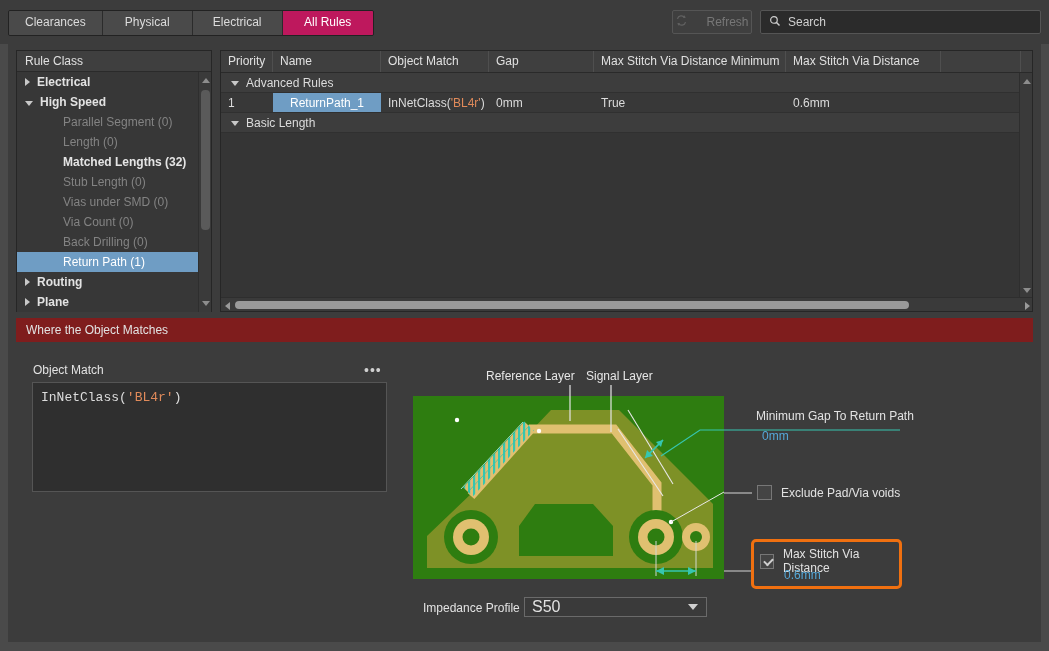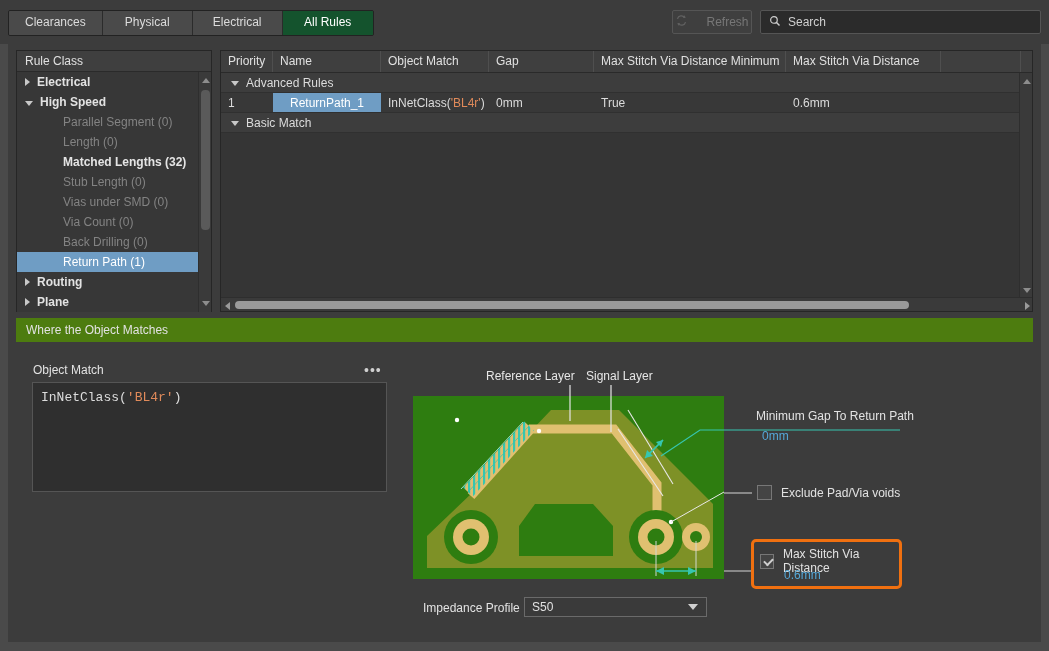--- a/index.html
+++ b/index.html
@@ -13,21 +13,21 @@
     overflow: hidden;
   }
   #app { position: relative; width: 1049px; height: 651px; background: #3c3c3c; }
 
   
   .topbar { position: absolute; left: 0; top: 0; width: 962px; height: 44px; background: #3c3c3c; }
   .tabs { position: absolute; left: 8px; top: 10px; display: flex; border: 1px solid #222; border-radius: 2px; overflow: hidden; }
   .tab { height: 24px; line-height: 23px; padding: 0 16px; min-width: 90px; text-align: center;
          background: #4a4a4a; color: #dcdcdc; font-size: 12px; border-right: 1px solid #2b2b2b; cursor: default; }
   .tab:last-child { border-right: none; }
-  .tab.active { background: #14532d; color: #ffffff; }
+  .tab.active { background: #be185d; color: #ffffff; }
 
   .refresh-btn { position: absolute; left: 672px; top: 10px; width: 80px; height: 24px;
      background: #3f3f3f; border: 1px solid #555; border-radius: 2px; color: #777;
      display: flex; align-items: center; justify-content: center; gap: 18px; font-size: 12px; }
   .refresh-btn svg { opacity: .6; }
 
   .searchbox { position: absolute; left: 760px; top: 10px; width: 281px; height: 24px;
      background: #2b2b2b; border: 1px solid #555; border-radius: 2px;
      display: flex; align-items: center; padding: 0 8px; gap: 7px; }
   .searchbox .ph { color: #d0d0d0; font-size: 12px; }
@@ -69,21 +69,21 @@
   .lit { color: #e08a5a; }
   .rt-vscroll { position: absolute; right: 0; top: 22px; width: 13px; height: 226px; background: #3a3a3a; border-left: 1px solid #2e2e2e; }
   .rt-hscroll { position: absolute; left: 0; bottom: 0; width: 813px; height: 14px; background: #3a3a3a; border-top: 1px solid #2e2e2e; }
   .rt-hthumb { position: absolute; left: 14px; top: 3px; width: 674px; height: 8px; background: #9a9a9a; border-radius: 4px; }
   .hs-l, .hs-r { position: absolute; top: 4px; width: 0; height: 0; }
   .hs-l { left: 4px; border-right: 5px solid #9a9a9a; border-top: 4px solid transparent; border-bottom: 4px solid transparent; }
   .hs-r { right: 4px; border-left: 5px solid #9a9a9a; border-top: 4px solid transparent; border-bottom: 4px solid transparent; }
 
   
   .wom-header { position: absolute; left: 16px; top: 318px; width: 1017px; height: 24px;
-                background: #4d7c0f; line-height: 24px; padding-left: 10px; font-size: 12px; color: #e2e2e2; }
+                background: #7f1d1d; line-height: 24px; padding-left: 10px; font-size: 12px; color: #e2e2e2; }
   .wom-body { position: absolute; left: 8px; top: 342px; width: 1033px; height: 290px; background: #3c3c3c; }
 
   .om-label { position: absolute; left: 33px; top: 363px; font-size: 12px; color: #e2e2e2; }
   .om-dots { position: absolute; left: 364px; top: 364px; font-size: 14px; color: #cfcfcf; letter-spacing: 1px; line-height: 12px; }
   .om-box { position: absolute; left: 32px; top: 382px; width: 355px; height: 110px;
             background: #2f2f2f; border: 1px solid #555; }
   .om-code { padding: 7px 0 0 8px; font-family: "Liberation Mono", monospace; font-size: 13px; color: #dddddd; }
   .om-code .q { color: #e08a5a; }
 
   
@@ -106,21 +106,21 @@
 
   .maxbox { position: absolute; left: 751px; top: 539px; width: 151px; height: 50px;
             border: 3px solid #f07010; border-radius: 5px; background: transparent; }
   .maxbox .chk-row2 { position: absolute; left: 6px; top: 5px; display: flex; align-items: center; gap: 9px; }
   .maxbox .lbl { font-size: 12px; color: #e2e2e2; }
   .maxbox .val { position: absolute; left: 30px; top: 26px; font-size: 12px; color: #55a8d8; }
 
   .imp-label { position: absolute; left: 423px; top: 601px; font-size: 12px; color: #e2e2e2; }
   .imp-select { position: absolute; left: 524px; top: 597px; width: 183px; height: 20px;
       background: #3a3a3a; border: 1px solid #6a6a6a; display: flex; align-items: center; }
-  .imp-select .v { padding-left: 7px; font-size: 12px; color: #e2e2e2; }
+  .imp-select .v { padding-left: 7px; font-size: 16px; color: #e2e2e2; }
   .imp-select .caret { position: absolute; right: 8px; width: 0; height: 0;
       border-top: 6px solid #d0d0d0; border-left: 5px solid transparent; border-right: 5px solid transparent; }
 
   .bottombar { position: absolute; left: 0; bottom: 0; width: 1049px; height: 9px; background: #4a4a4a; }
   .leftedge { position: absolute; left: 0; top: 44px; width: 8px; height: 598px; background: #4a4a4a; }
   .rightedge { position: absolute; right: 0; top: 44px; width: 8px; height: 598px; background: #4a4a4a; }
 </style>
 </head>
 <body>
 
@@ -233,21 +233,21 @@
           <div style="width: 52px; flex: 0 0 52px;">1</div>
           <div class="cell-name-sel" style="width: 108px; flex: 0 0 108px;">ReturnPath_1</div>
           <div style="width: 108px; flex: 0 0 108px;"><span>InNetClass(</span><span class="lit">'BL4r'</span><span>)</span></div>
           <div style="width: 105px; flex: 0 0 105px;">0mm</div>
           <div style="width: 192px; flex: 0 0 192px;">True</div>
           <div style="width: 155px; flex: 0 0 155px;">0.6mm</div>
           <div style="width: 80px; flex: 0 0 80px;"></div>
         </div>
         <div class="rt-group">
           <span class="arrow-d"></span>
-          <span>Basic Match</span>
+          <span>Basic Length</span>
         </div>
       </div>
     <div class="rt-vscroll">
       <div class="sb-up"></div>
       <div class="sb-dn"></div>
     </div>
     <div class="rt-hscroll">
       <div class="hs-l"></div>
       <div class="rt-hthumb"></div>
       <div class="hs-r"></div>

